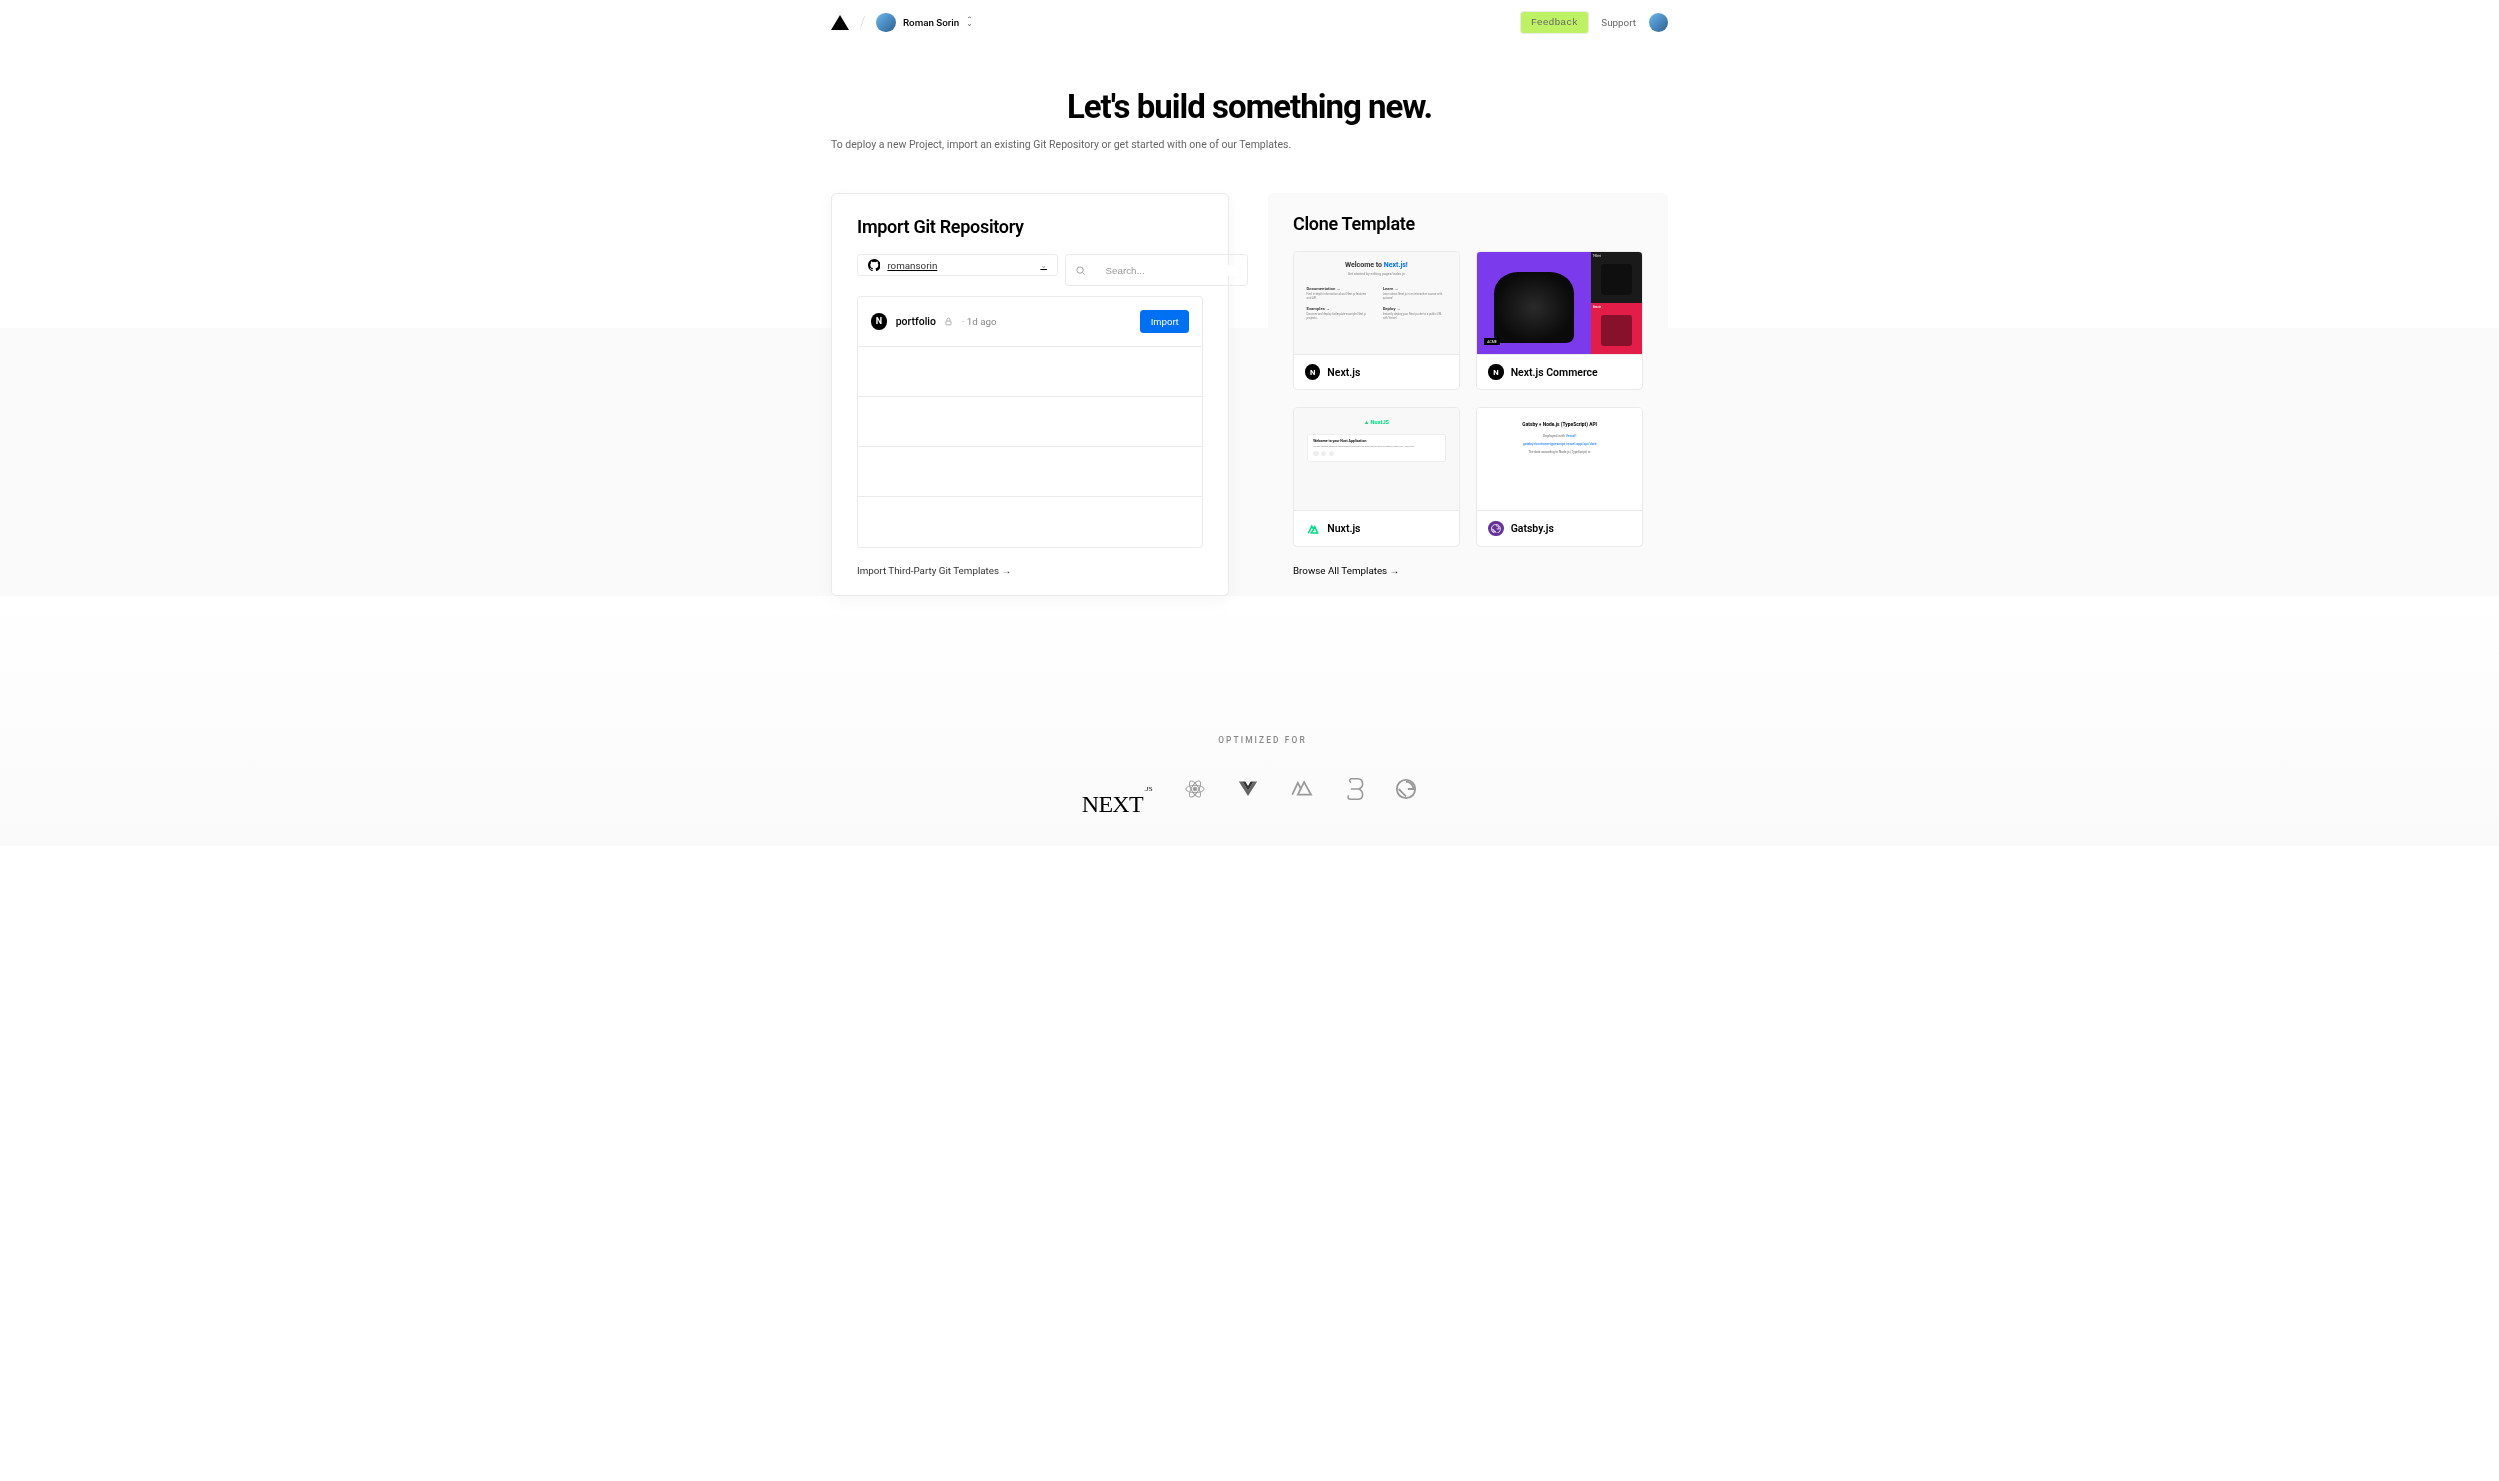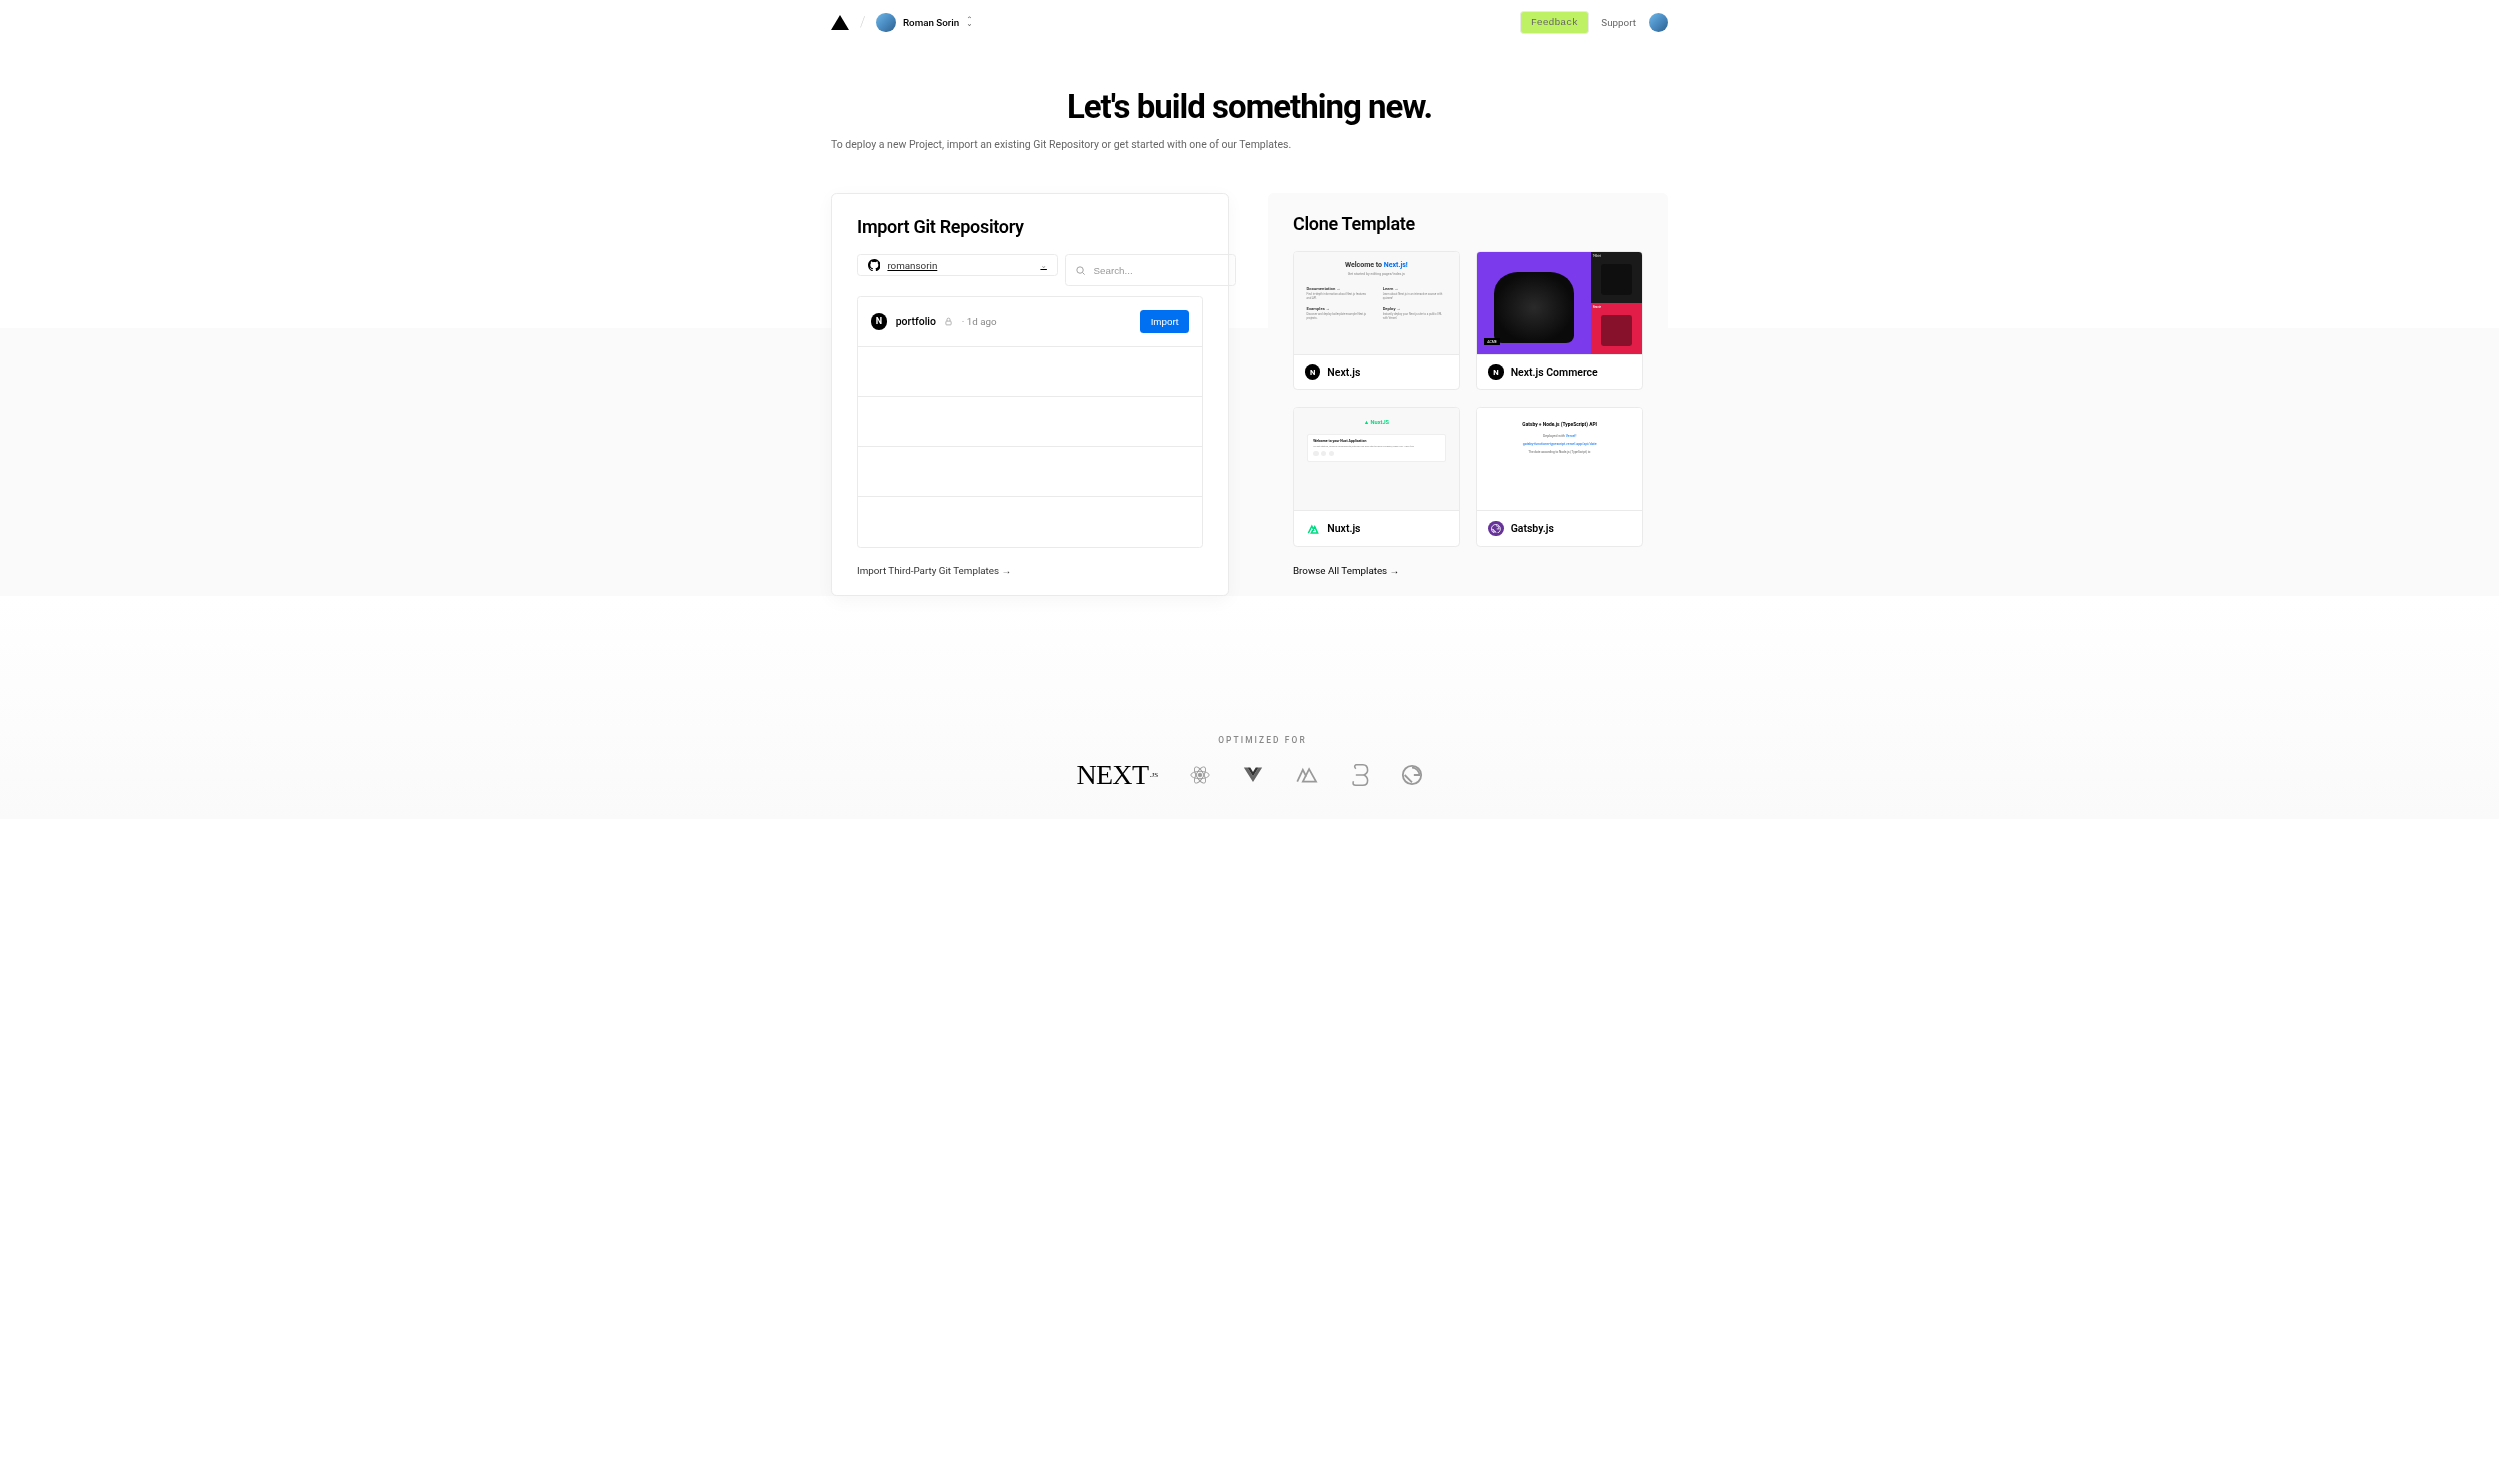--- a/index.html
+++ b/index.html
@@ -28,21 +28,21 @@
 
 
 .import-panel { flex: 0 0 398px; border: 0.7px solid #eaeaea; border-radius: 5.6px; background: #fff; padding: 22px 25px 19.5px; box-shadow: 0 4.2px 16.7px rgba(0,0,0,0.04); }
 .panel-title { font-size: 18px; font-weight: 600; margin-bottom: 16.7px; letter-spacing: -0.3px; }
 .controls-row { display: flex; gap: 7px; margin-bottom: 9.8px; }
 .select-box { flex: 0 0 58%; display: flex; align-items: center; justify-content: space-between; border: 0.7px solid #eaeaea; border-radius: 3.5px; padding: 0 9.8px; height: 22px; cursor: pointer; text-decoration: underline; }
 .select-left { display: flex; align-items: center; gap: 7px; }
 .github-icon { width: 12.6px; height: 12.6px; }
 .select-label { font-size: 9.8px; color: #333; }
 .chevron-down { font-size: 7.7px; color: #999; }
-.search-box { flex: 1; display: flex; align-items: center; gap: 7px; border: 0.7px solid #eaeaea; border-radius: 3.5px; padding: 0 9.8px; height: 32px; }
+.search-box { flex: 1; display: flex; align-items: center; gap: 19px; border: 0.7px solid #eaeaea; border-radius: 3.5px; padding: 0 9.8px; height: 32px; }
 .search-icon { width: 11px; height: 11px; color: #999; }
 .search-input { border: none; outline: none; font-size: 9.8px; flex: 1; color: #333; }
 .search-input::placeholder { color: #999; }
 
 .repo-list { border: 0.7px solid #eaeaea; border-radius: 3.5px; overflow: hidden; }
 .repo-row { display: flex; align-items: center; justify-content: space-between; padding: 11px 12.6px; border-bottom: 0.7px solid #eaeaea; height: 50px; }
 .repo-row:last-child { border-bottom: none; }
 .repo-row.empty { height: 50px; }
 .repo-left { display: flex; align-items: center; gap: 8.4px; }
 .repo-icon { width: 16.7px; height: 16.7px; border-radius: 50%; background: #000; display: flex; align-items: center; justify-content: center; color: #fff; font-size: 9px; font-weight: 700; }
@@ -296,21 +296,21 @@
       <div class="browse-all">Browse All Templates →</div>
     </div>
 
   </div>
 </div>
 
 <div class="opt-section">
   <div class="opt-label">OPTIMIZED FOR</div>
   <div class="logos-row">
     <div class="fw-logo" style="color:#000; font-family: serif;">
-      <span style="font-size:28px; font-weight:300; letter-spacing:-0.7px;">NEXT</span>
+      <span style="font-size:24px; font-weight:300; letter-spacing:-0.7px;margin-top:32px;">NEXT</span>
           <span style="font-size:7px; margin-left:1.4px;">.JS</span>
     </div>
     <div class="fw-logo">
       <svg width="22" height="22" viewBox="0 0 24 24" fill="none" stroke="#999" stroke-width="1">
             <circle cx="12" cy="12" r="2" fill="#999"></circle>
             <ellipse cx="12" cy="12" rx="10" ry="4"></ellipse>
             <ellipse cx="12" cy="12" rx="10" ry="4" transform="rotate(60 12 12)"></ellipse>
             <ellipse cx="12" cy="12" rx="10" ry="4" transform="rotate(-60 12 12)"></ellipse>
           </svg>
     </div>

